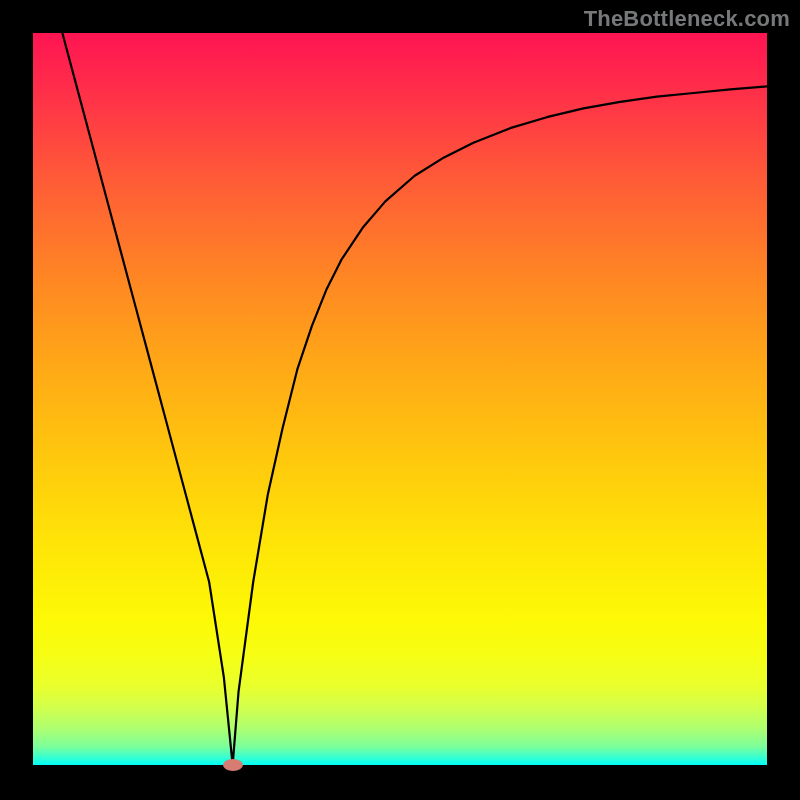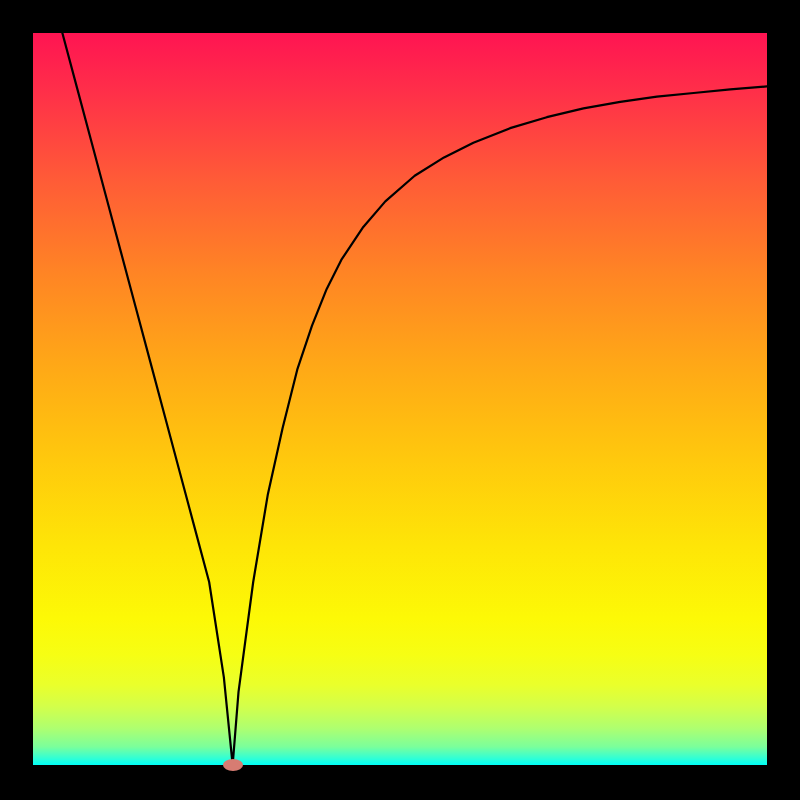--- a/index.html
+++ b/index.html
@@ -65,20 +65,21 @@
     height: 12px;
     border-radius: 50%;
     transform: translate(-50%, -50%);
   }
 </style>
 </head>
 <body>
 
 <div class="frame">
 
+  <div class="watermark">TheBottleneck.com</div>
 
   <div class="plot-area">
     <svg viewBox="0 0 734 732" preserveAspectRatio="none">
       <path id="curve-path" fill="none" stroke="#000000" stroke-width="2.2" stroke-linejoin="round" stroke-linecap="round" d="M0.00 -109.80 L14.68 -54.90 L29.36 0.00 L44.04 54.90 L58.72 109.80 L73.40 164.70 L88.08 219.60 L102.76 274.50 L117.44 329.40 L132.12 384.30 L146.80 439.20 L161.48 494.10 L176.16 549.00 L190.84 644.16 L199.65 732.00 L205.52 658.80 L220.20 549.00 L234.88 461.16 L249.56 395.28 L264.24 336.72 L278.92 292.80 L293.60 256.20 L308.28 226.92 L330.30 193.98 L352.32 168.36 L381.68 142.74 L411.04 124.44 L440.40 109.80 L477.10 95.16 L513.80 84.18 L550.50 75.40 L587.20 68.81 L623.90 63.68 L660.60 60.02 L697.30 56.36 L734.00 53.44 "></path>
     </svg>
     <div id="min-marker" class="marker" style="left: 199.648px; top: 732px; background: rgb(215, 124, 114);"></div>
   </div>
 
 </div>
 

